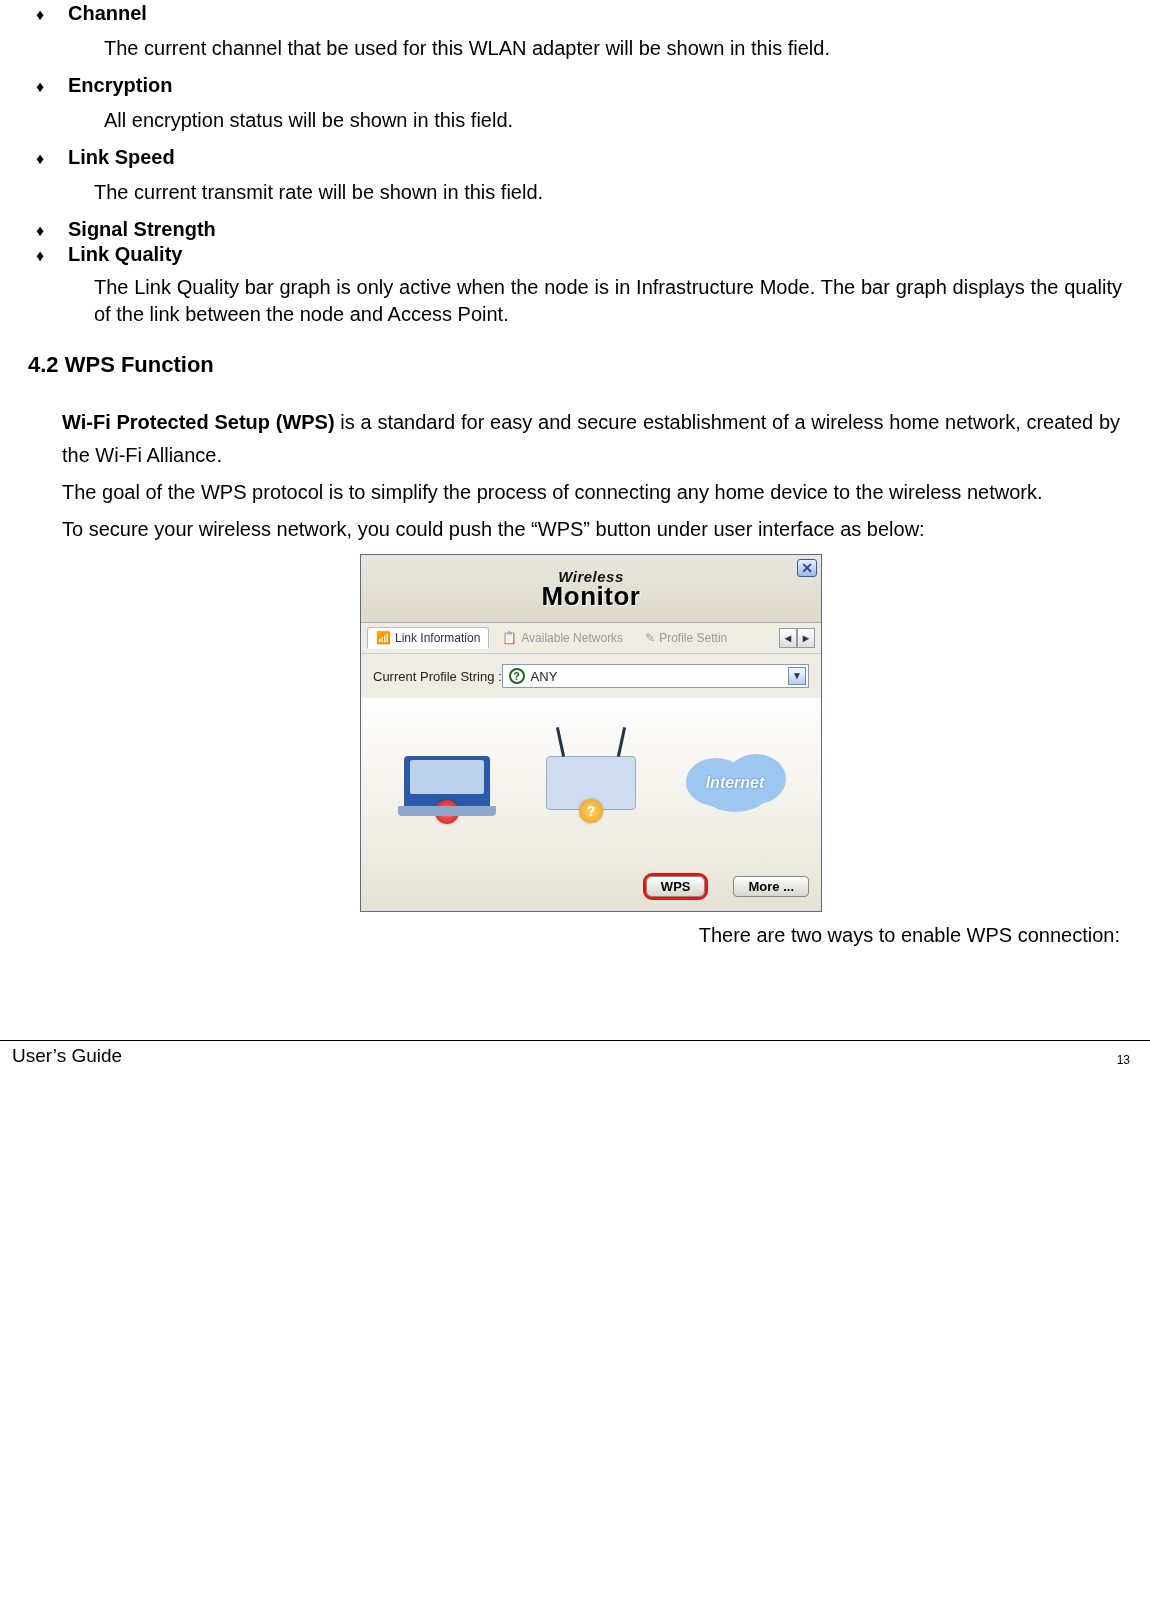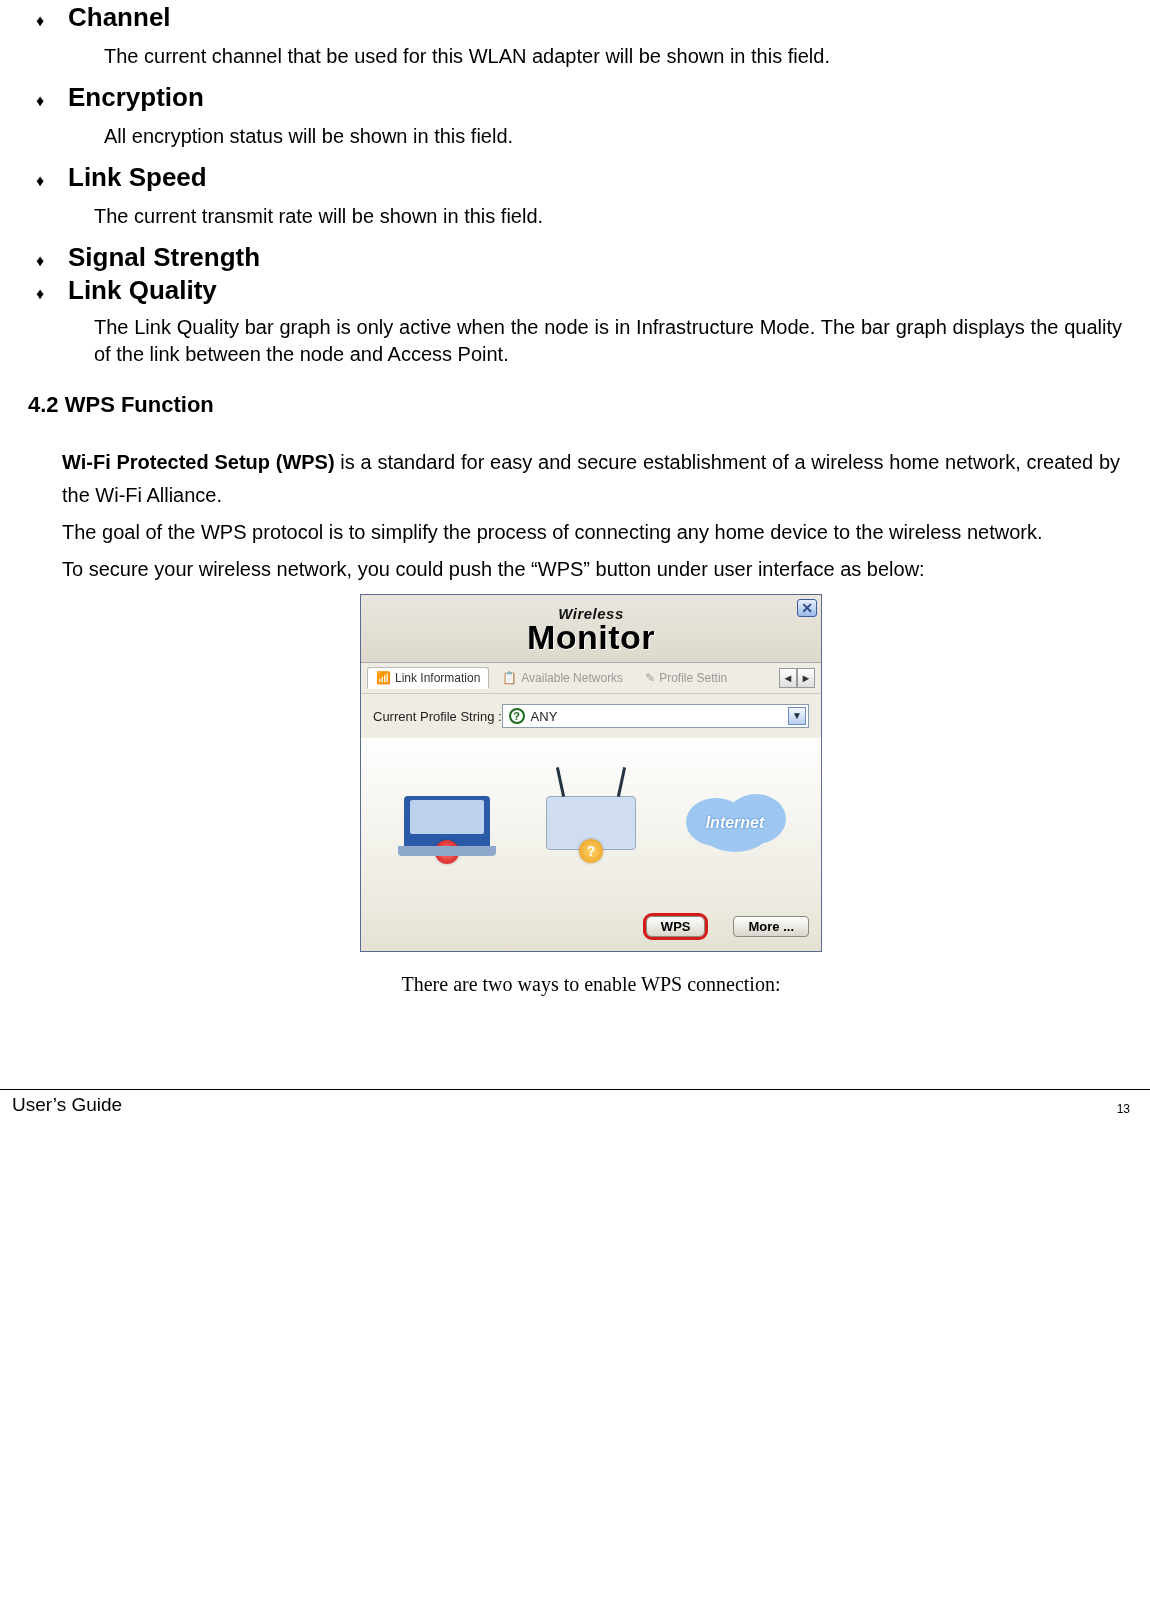--- a/index.html
+++ b/index.html
@@ -1,32 +1,32 @@
 <!DOCTYPE html>
 <html><head>
 <meta charset="utf-8">
 <style>
   * { box-sizing: border-box; margin: 0; padding: 0; }
   html, body { width: 1150px; background: #fff; font-family: Arial, Helvetica, sans-serif; color: #000; font-size: 20px; }
   .page { padding: 0 28px 0 28px; }
   .bullet-row { display: flex; align-items: baseline; margin-top: 2px; }
   .bullet { font-size: 16px; width: 40px; text-align: left; padding-left: 8px; }
-  .bheading { font-weight: bold; font-size: 26px; }
+  .bheading { font-weight: bold; font-size: 20px; }
   .desc { margin-left: 66px; margin-right: 0; line-height: 1.55; font-size: 20px; text-align: justify; margin-top: 8px; margin-bottom: 10px; }
   .desc-tight { margin-left: 66px; line-height: 1.35; text-align: justify; margin-top: 8px; margin-bottom: 10px; }
   .desc-extra { margin-left: 76px; }
   .h2 { font-weight: bold; font-size: 22px; margin-top: 24px; margin-bottom: 28px; }
   .body-block { margin-left: 34px; margin-right: 2px; }
   .para { line-height: 1.65; margin-bottom: 4px; text-align: justify; font-size: 20px; }
   .monitor-wrap { display: flex; justify-content: center; margin: 8px 0 6px 0; }
   .monitor { width: 462px; border: 1px solid #5a6a8a; background: #f5f4f0; position: relative; font-family: Tahoma, Arial, sans-serif; }
   .mon-header { height: 68px; background: linear-gradient(#e8e6de, #ded9cc); display: flex; align-items: center; justify-content: center; position: relative; border-bottom: 1px solid #aaa; }
   .mon-logo { text-align: center; }
   .mon-logo .w1 { font-style: italic; font-weight: bold; font-size: 15px; color: #111; letter-spacing: 0.5px; }
-  .mon-logo .w2 { font-weight: 900; font-size: 34px; color: #000; letter-spacing: 0.5px; text-shadow: 1px 1px 0 #fff; line-height: 0.9; }
+  .mon-logo .w2 { font-weight: 900; font-size: 26px; color: #000; letter-spacing: 0.5px; text-shadow: 1px 1px 0 #fff; line-height: 0.9; }
   .mon-close { position: absolute; top: 4px; right: 4px; width: 20px; height: 18px; border: 1px solid #3a5a9a; background: linear-gradient(#e8f0ff,#9cb8e8); color: #2a4a8a; font-size: 14px; line-height: 16px; text-align: center; font-weight: bold; border-radius: 3px; cursor: pointer; }
   .mon-tabs { display: flex; align-items: center; padding: 4px 6px; gap: 4px; font-size: 12px; color: #333; background: #efece3; border-bottom: 1px solid #ccc; }
   .mon-tab { display: flex; align-items: center; gap: 4px; padding: 3px 8px; border: 1px solid transparent; white-space: nowrap; }
   .mon-tab.active { background: #fff; border: 1px solid #bbb; border-bottom-color: #fff; border-radius: 3px 3px 0 0; }
   .mon-tab.dim { color: #9a9a9a; }
   .mon-tab .ico { font-size: 12px; }
   .tab-arrows { margin-left: auto; display: flex; gap: 0; }
   .tab-arrow { width: 18px; height: 20px; border: 1px solid #999; background: linear-gradient(#fff,#ddd); font-size: 11px; text-align: center; line-height: 18px; cursor: pointer; }
   .mon-row { display: flex; align-items: center; padding: 10px 12px; font-size: 13px; color: #222; background: #efece3; }
   .mon-select { flex: 1; display: flex; align-items: center; background: #fff; border: 1px solid #8a9ab0; height: 24px; padding: 0 6px; position: relative; }
@@ -152,20 +152,20 @@
             <div class="lbl">Internet</div>
           </div>
         </div>
         <div class="mon-btns">
           <div class="mon-btn wps">WPS</div>
           <div class="mon-btn">More ...</div>
         </div>
       </div>
     </div>
 
-    <p class="para" style="text-align:center; margin-top:16px;font-family:Liberation Serif, serif;">There are two ways to enable WPS connection:</p>
+    <p class="para" style="text-align:right; margin-top:7px;">There are two ways to enable WPS connection:</p>
   </div>
 </div>
 
 <div class="footer">
   <span>User’s Guide</span>
   <span class="pg">13</span>
 </div>
 
 </body></html>

